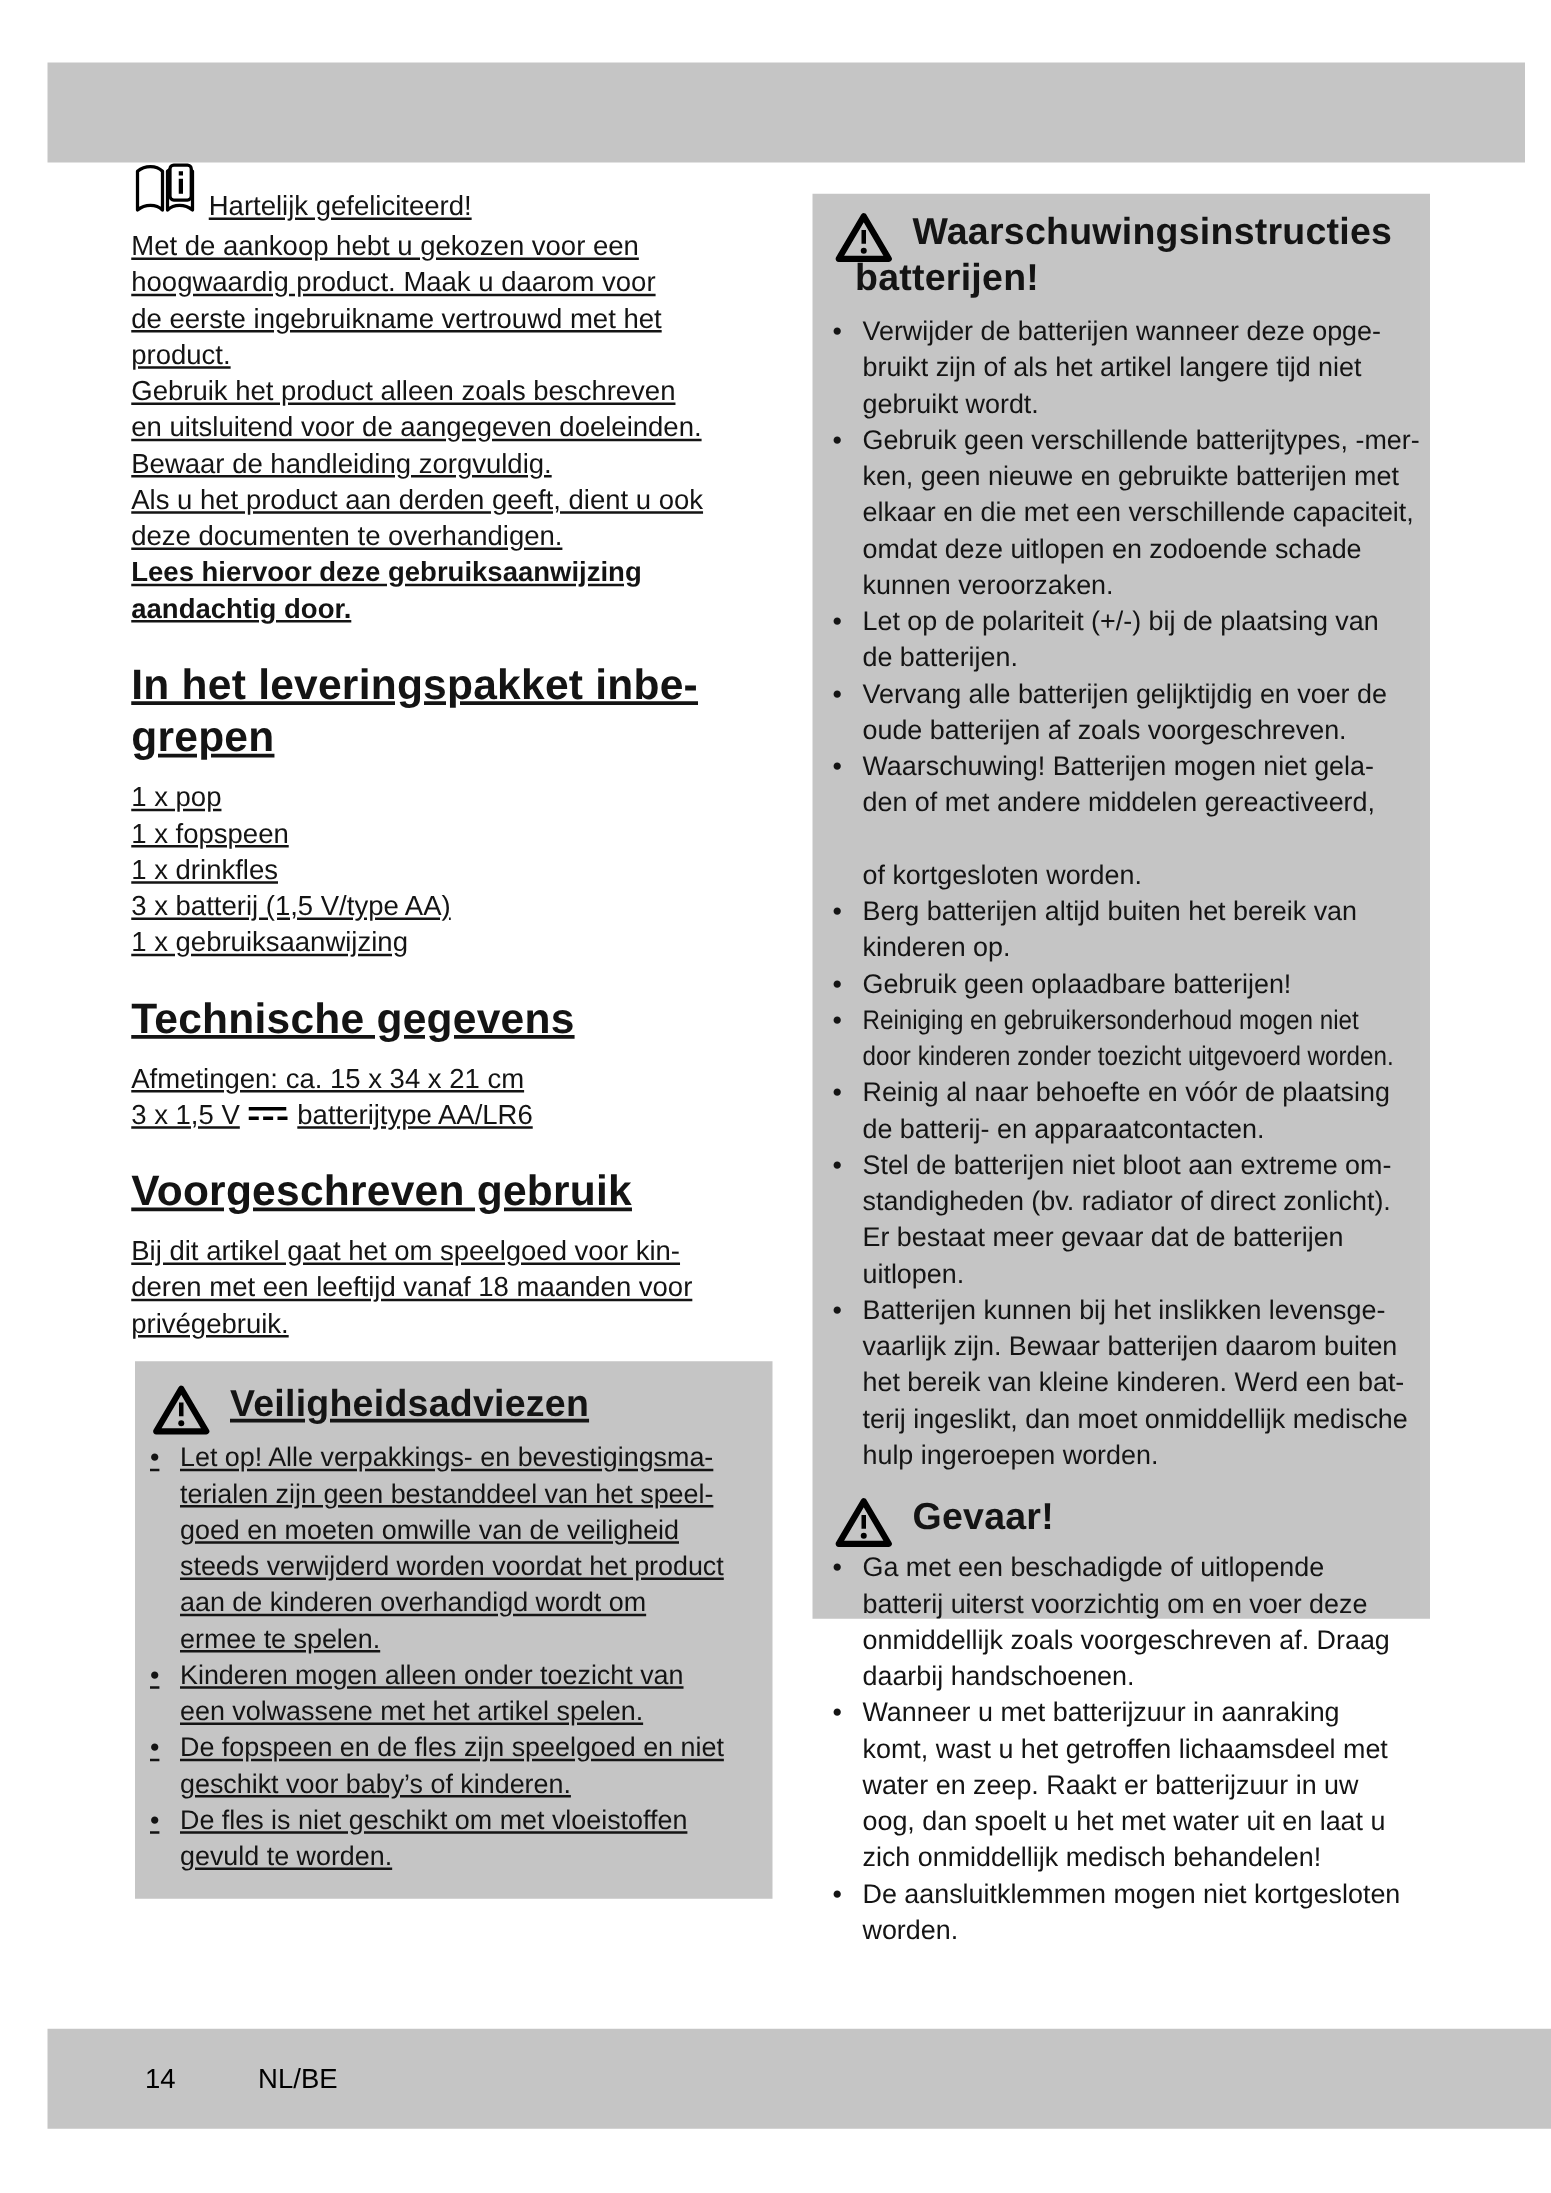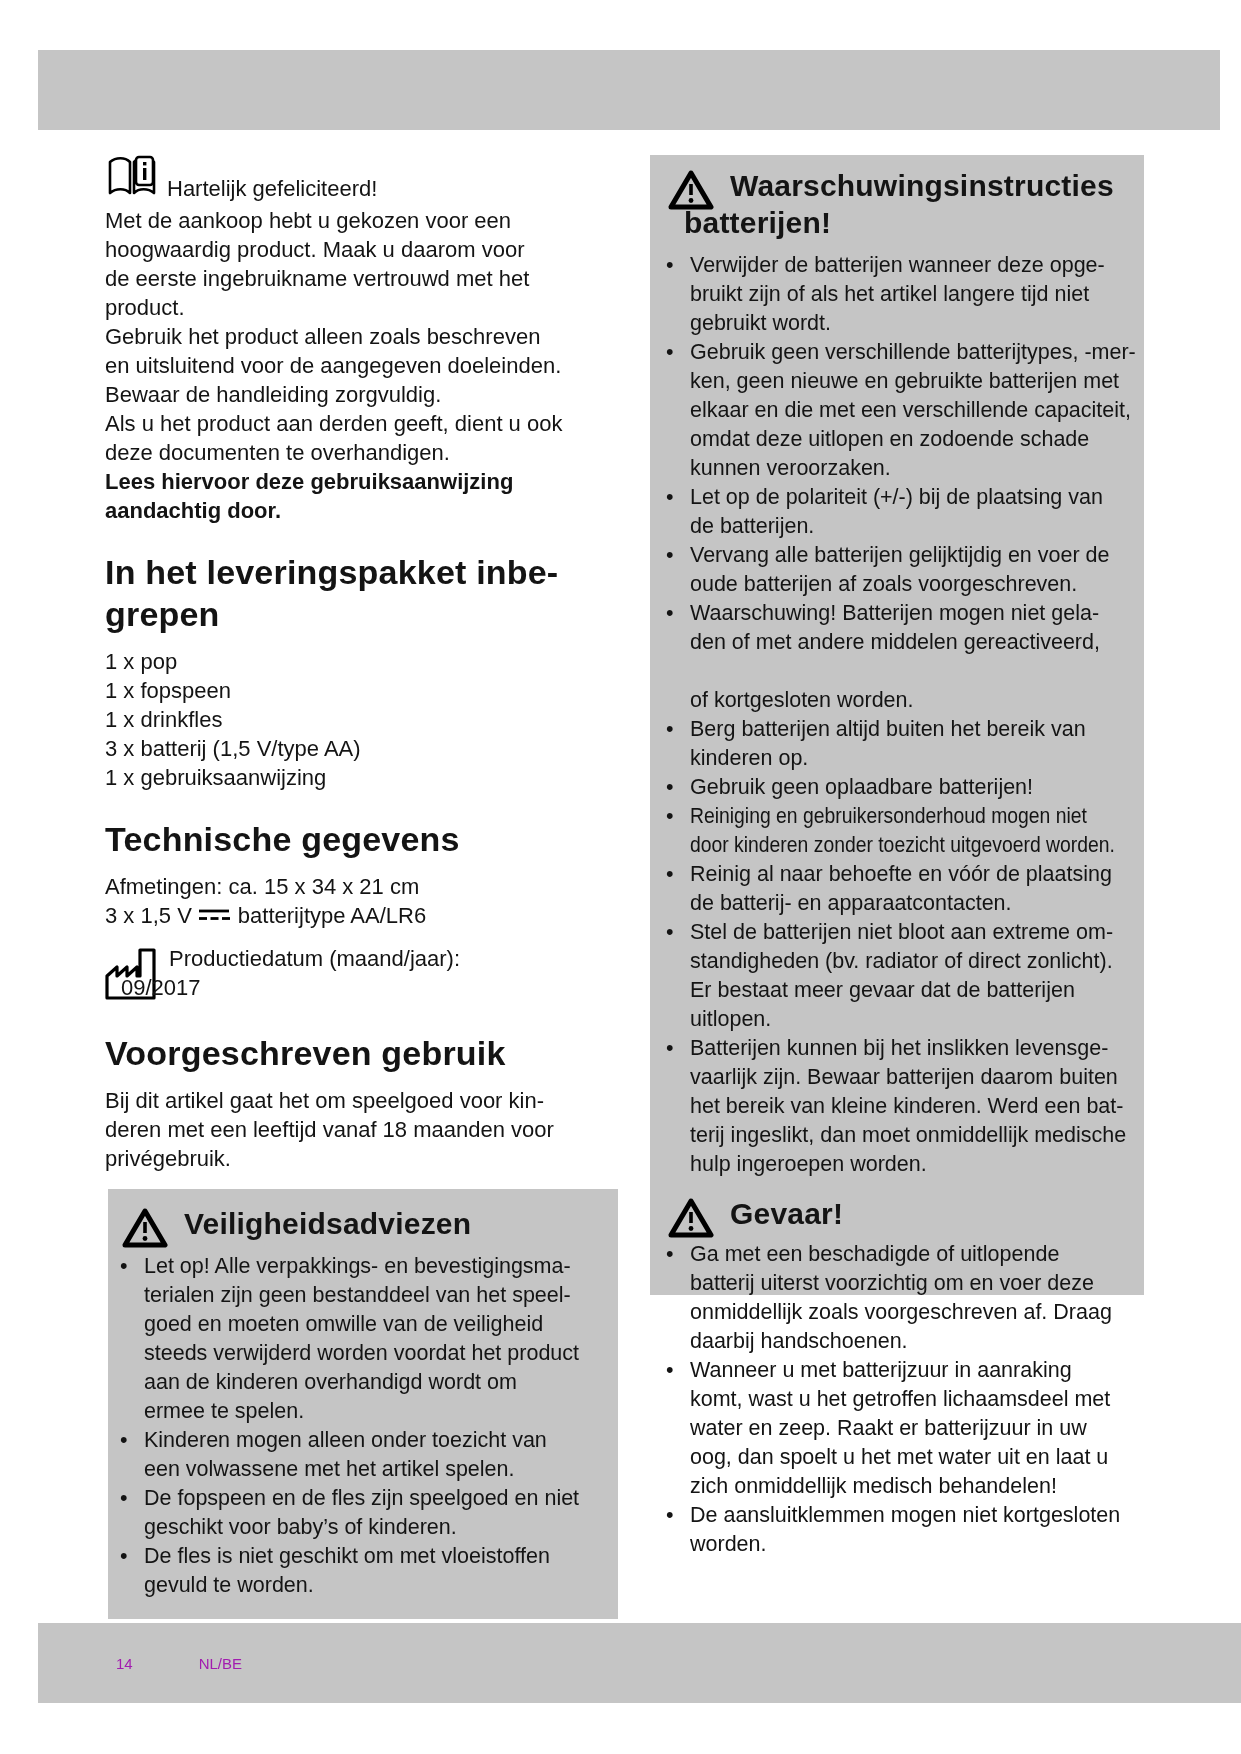--- a/index.html
+++ b/index.html
@@ -1,26 +1,26 @@
 <!DOCTYPE html>
 <html><head>
 <meta charset="utf-8">
 <style>
   html,body{margin:0;padding:0;background:#ffffff;}
   .page{position:relative;width:1241px;height:1754px;background:#ffffff;overflow:hidden;
         font-family:"Liberation Sans",sans-serif;color:#141414;}
   .bar{position:absolute;background:#c5c5c5;}
   .bar.top{left:38px;top:50px;width:1182px;height:80px;}
   .bar.footer{left:38px;top:1623px;width:1203px;height:80px;display:flex;align-items:center;
-              font-size:15px;color:#a21caf;}
+              font-size:22px;color:#000000;}
   .bar.footer .pgnum{margin-left:78px;}
   .bar.footer .region{margin-left:66px;}
 
   .col{position:absolute;}
-  .col.left{left:105px;top:156px;width:500px;}
+  .col.left{left:105px;top:132px;width:500px;text-decoration:underline;}
   .col.right{left:650px;top:155px;width:494px;}
 
   .para{font-size:22px;line-height:29px;}
   .para.b{font-weight:bold;}
   .ln{white-space:nowrap;}
 
   .greet{display:flex;align-items:flex-end;gap:8px;height:46px;margin-bottom:4px;}
   .greet .gtext{font-size:22px;line-height:26px;}
 
   h2{font-size:34px;line-height:42px;font-weight:bold;margin:26px 0 12px 0;letter-spacing:0.2px;}
@@ -93,29 +93,20 @@
         <svg width="36" height="16" viewBox="0 0 36 16">
           <line x1="3" y1="4" x2="33" y2="4" stroke="#000" stroke-width="2.8"></line>
           <line x1="3" y1="11.5" x2="11" y2="11.5" stroke="#000" stroke-width="2.8"></line>
           <line x1="14.5" y1="11.5" x2="22.5" y2="11.5" stroke="#000" stroke-width="2.8"></line>
           <line x1="26" y1="11.5" x2="34" y2="11.5" stroke="#000" stroke-width="2.8"></line>
         </svg>
       </span>
       <span>batterijtype AA/LR6</span>
     </div>
 
-    <div class="production">
-      <span class="icon-factory">
-        <svg width="58" height="56" viewBox="0 0 58 56">
-          <path d="M4 52 V30 L14 21 V30 L24 21 V30 L34 21 V30 H37 V4 H51 V52 Z" fill="none" stroke="#000" stroke-width="3.2" stroke-linejoin="round"></path>
-        </svg>
-      </span>
-      <div class="prod-l1">Productiedatum (maand/jaar):</div>
-      <div class="prod-l2">09/2017</div>
-    </div>
 
     <h2>Voorgeschreven gebruik</h2>
     <div class="para"><span class="ln">Bij dit artikel gaat het om speelgoed voor kin-</span><br><span class="ln">deren met een leeftijd vanaf 18 maanden voor</span><br><span class="ln">privégebruik.</span></div>
 
     <div class="box left-box">
       <div class="box-title">
         <span class="warn-svg">
           <svg width="46" height="42" viewBox="0 0 46 42">
             <path d="M23 4 L43 38 H3 Z" fill="none" stroke="#000" stroke-width="5" stroke-linejoin="round"></path>
             <rect x="21.2" y="15" width="3.6" height="11" fill="#000"></rect>

